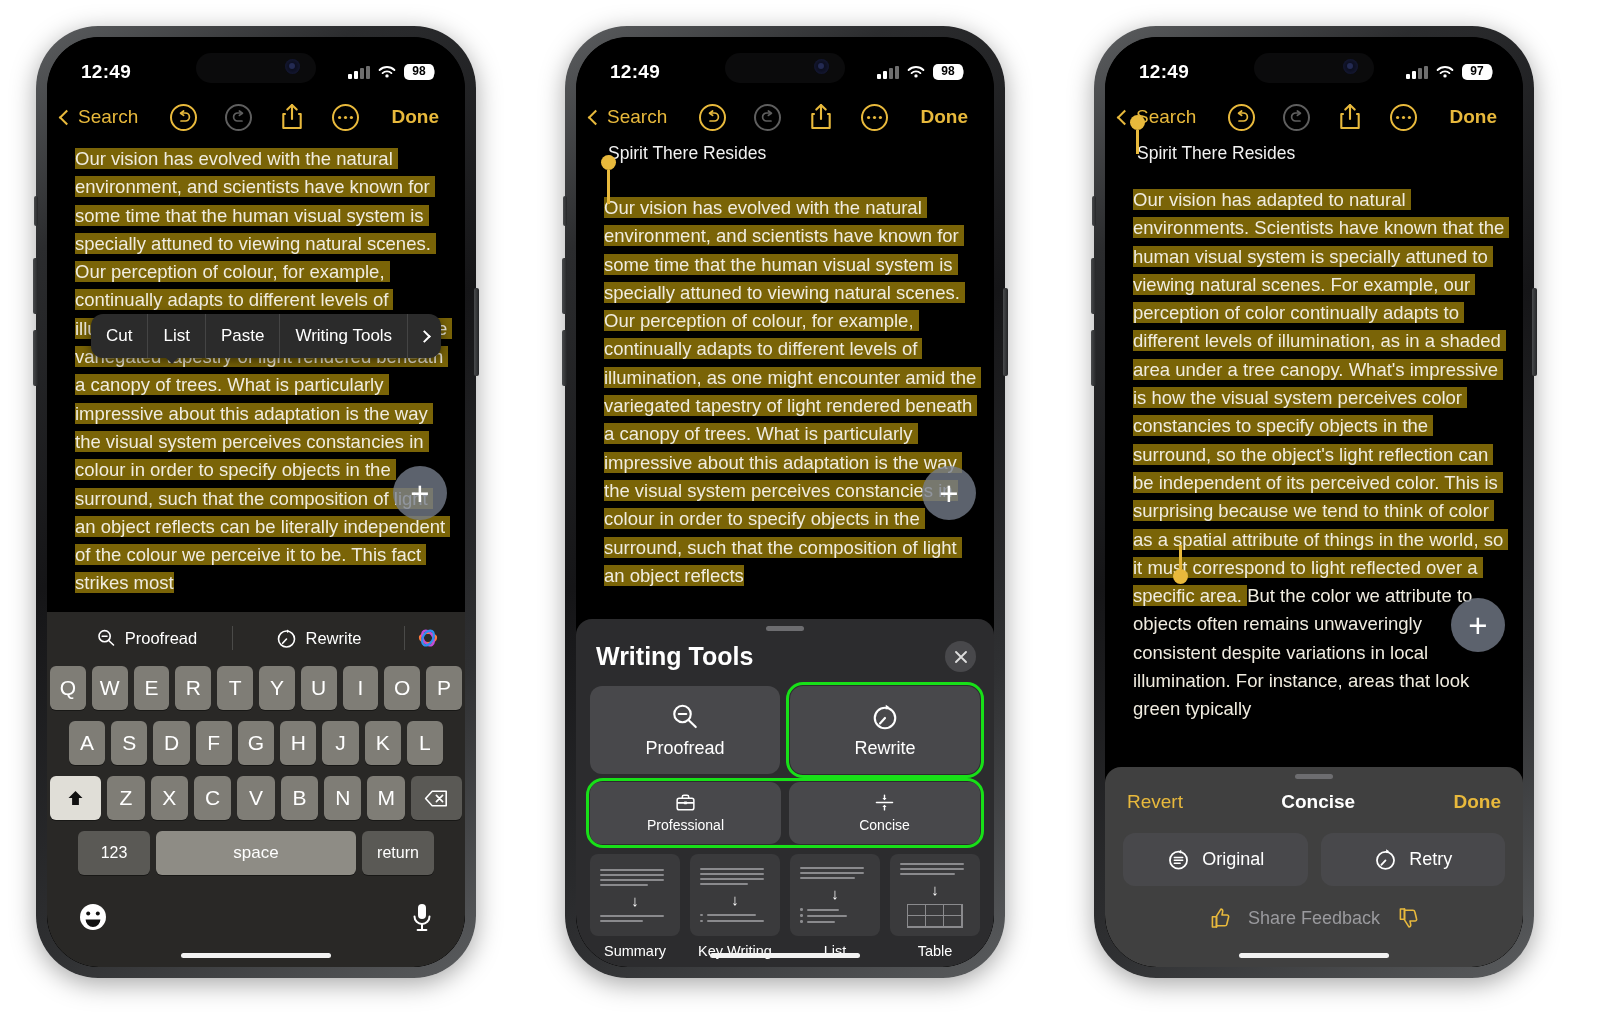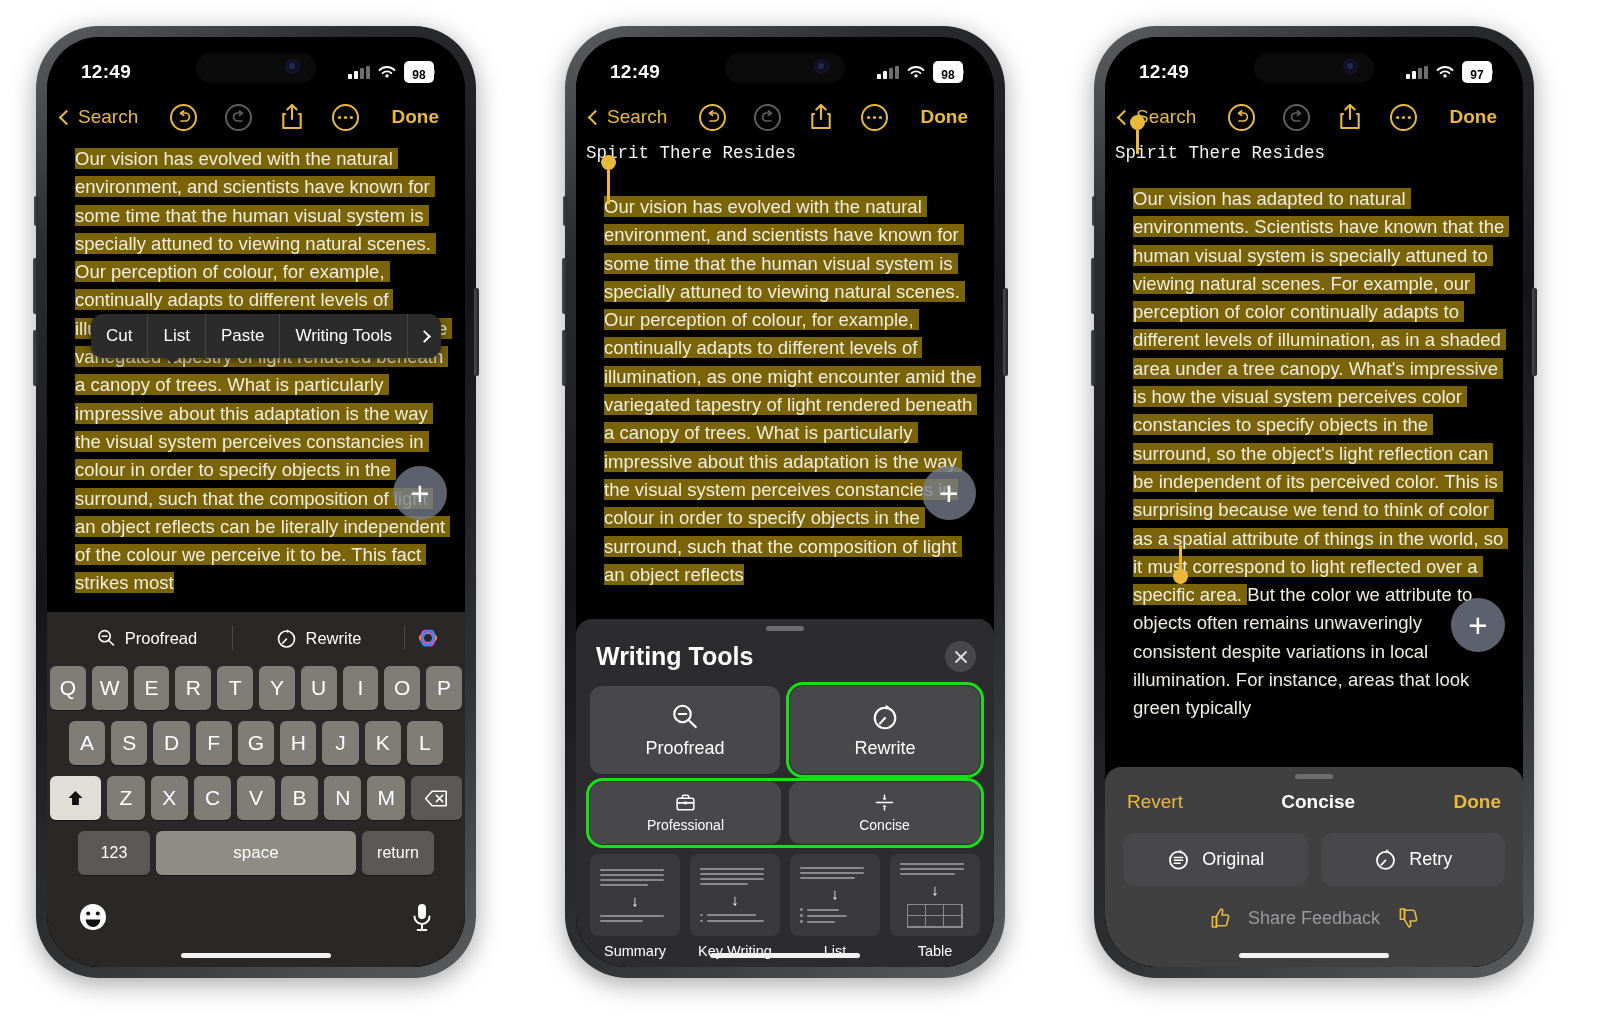--- a/index.html
+++ b/index.html
@@ -59,21 +59,21 @@
   .sb-time { font-size: 19px; font-weight: bold; letter-spacing: .3px; }
   .sb-right { display: flex; align-items: center; gap: 7px; }
   .bars { display: flex; align-items: flex-end; gap: 2px; height: 13px; }
   .bars i { width: 4px; background: #fff; border-radius: 1px; display: block; }
   .bars i:nth-child(1) { height: 5px; }
   .bars i:nth-child(2) { height: 8px; }
   .bars i:nth-child(3) { height: 11px; background: #6e6e6e; }
   .bars i:nth-child(4) { height: 13px; background: #6e6e6e; }
   .batt {
     background: #fff; color: #000; font-size: 12px; font-weight: bold;
-    border-radius: 5px; padding: 8px 5px 2px 5px; line-height: 1.05;
+    border-radius: 5px; padding: 1px 5px 2px 5px; line-height: 1.05;
     min-width: 30px; text-align: center;
   }
   .batt-nub { width: 2px; height: 6px; background: rgba(255,255,255,.55); border-radius: 0 2px 2px 0; margin-left: -1px; }
 
   
   .island {
     position: absolute; top: 16px; left: 50%; transform: translateX(-50%);
     width: 120px; height: 30px; border-radius: 16px;
     background: #0b0b0c; z-index: 35;
   }
@@ -109,22 +109,22 @@
   .circ-icon.dim { border-color: #5e5e5e; }
   .nav-done { font-size: 19px; font-weight: bold; color: #e8b93c; }
   .share-ico { width: 24px; height: 28px; display: block; }
 
   
   .doc {
     position: absolute; left: 0; right: 0; top: 104px; bottom: 0;
     overflow: hidden; z-index: 10;
   }
   .doc-title {
-    color: #f2f2f2; font-size: 17.5px; padding: 2px 0 4px 10px;
-    font-family: Liberation Mono, monospace;
+    color: #f2f2f2; font-size: 17.5px; padding: 2px 0 4px 32px;
+    font-family: Liberation Sans, sans-serif;
   }
   .body-text {
     color: #f0ece0; font-size: 18.5px; line-height: 28.3px;
     padding: 0 16px 0 28px;
     font-family: "Liberation Sans", sans-serif;
     white-space: pre-wrap;
   }
   .hl { background: #7a6407; box-decoration-break: clone; -webkit-box-decoration-break: clone; }
   .p1 .body-text { padding-top: 4px; }
 

